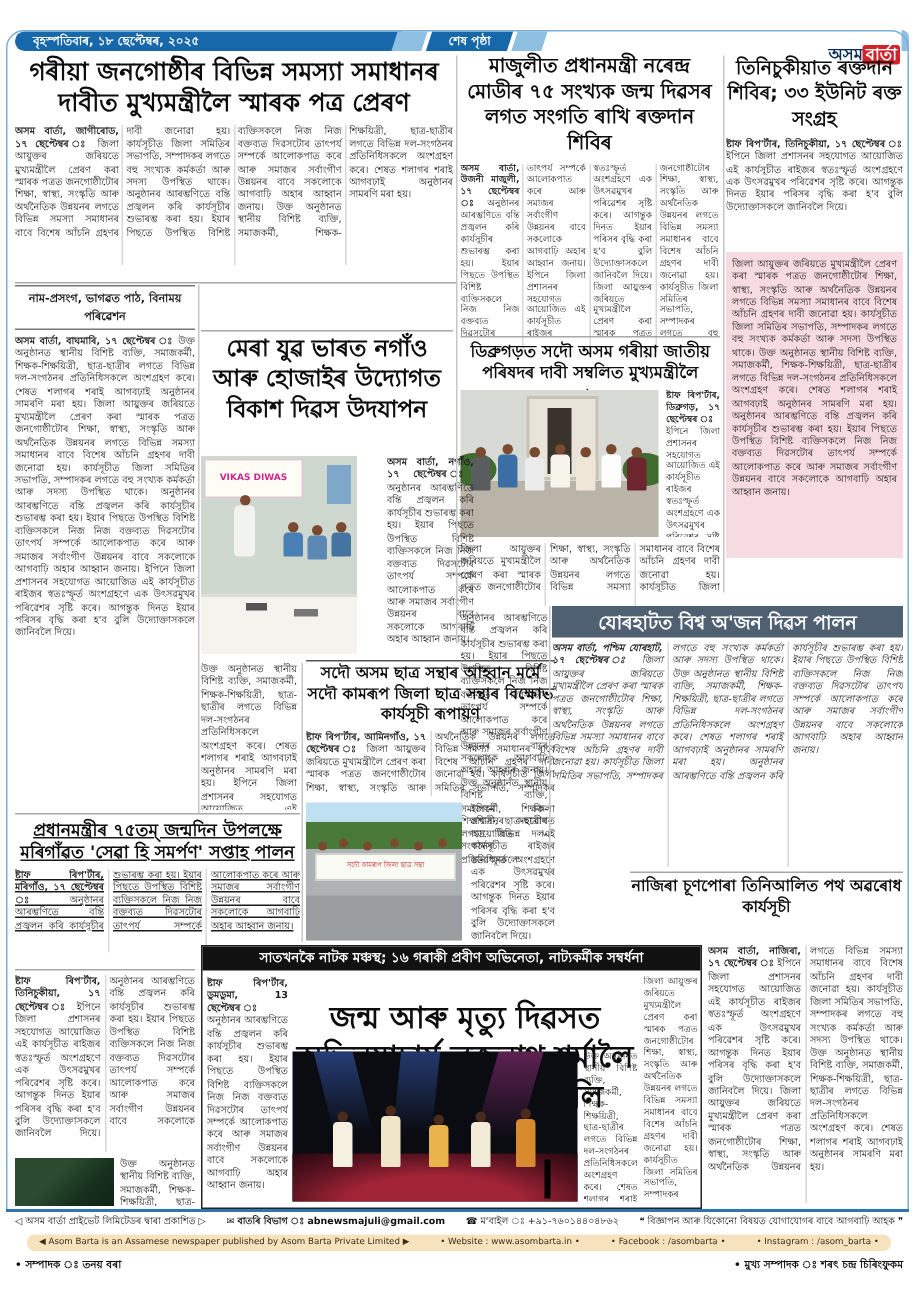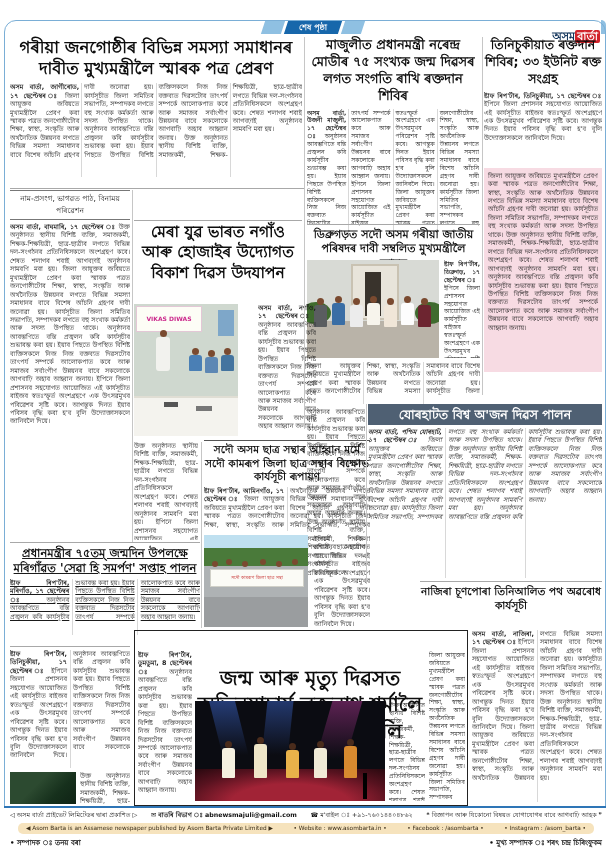--- a/index.html
+++ b/index.html
@@ -24,21 +24,21 @@
   
   .hl{font-weight:bold;color:#0d0d0d;text-align:center;}
   .body{font-size:6.4px;line-height:1.32;text-align:justify;color:#1c1c1c;overflow:hidden;}
   .dl{font-weight:bold;}
   .c2{column-count:2;column-gap:6px;column-rule:1px solid #d8d8d8;}
   .c3{column-count:3;column-gap:6px;column-rule:1px solid #d8d8d8;}
   .c4{column-count:4;column-gap:5px;column-rule:1px solid #d8d8d8;}
   .bar{color:#fff;font-weight:bold;text-align:center;}
   .vline{width:1px;background:#c6c6c6;}
   .hline{height:1px;background:#a8a8a8;}
-  .kickbox{border-top:1px solid #777;border-bottom:1px solid #777;font-size:7.5px;font-weight:normal;
+  .kickbox{border-top:1px solid #777;border-bottom:1px solid #777;font-size:7.5px;font-weight:bold;
            text-align:center;padding:2px 0;}
   .pink{background:#f7dbe3;}
   
   .photo{overflow:hidden;position:absolute;}
   .fig{position:absolute;}
   .head{position:absolute;width:7px;height:7px;border-radius:50%;background:#7a4a30;}
   .torso{position:absolute;width:13px;height:22px;border-radius:3px 3px 1px 1px;}
   
   .f-row1{left:10px;top:810px;width:592px;height:10px;display:flex;justify-content:space-between;
           font-size:6.3px;line-height:10px;color:#111;}
@@ -46,20 +46,21 @@
           display:flex;justify-content:space-between;font-size:5.8px;line-height:11px;color:#3a2d18;
           padding:0 8px;box-sizing:border-box;}
   .f-row3{left:10px;top:838px;width:592px;height:10px;display:flex;justify-content:space-between;
           font-size:7px;font-weight:bold;line-height:10px;color:#111;}
 </style>
 </head>
 <body>
 
 <div id="page">
 
+  <div class="abs date-cap">বৃহস্পতিবাৰ, ১৮ ছেপ্টেম্বৰ, ২০২৫</div>
   <div class="abs slant" style="left:263px"></div>
   <div class="abs page-label"><span>শেষ পৃষ্ঠা</span></div>
   <div class="abs slant" style="left:343px"></div>
   <div class="abs brand-cap"></div>
   <div class="abs brand">
     <span class="b1">অসম</span><span class="b2">বাৰ্তা</span>
   </div>
 
   <div class="abs" style="left:10px;top:37px;width:292px;height:150px;">
     <div class="hl" style="font-size:16.5px;line-height:1.28;">গৰীয়া জনগোষ্ঠীৰ বিভিন্ন সমস্যা সমাধানৰ দাবীত মুখ্যমন্ত্ৰীলৈ স্মাৰক পত্ৰ প্ৰেৰণ</div>
@@ -216,22 +217,23 @@
     <div class="hl" style="font-size:10.5px;line-height:1.35;">নাজিৰা চূণপোৰা তিনিআলিত পথ অৱৰোধ কাৰ্যসূচী</div>
   </div>
   <div class="body c2 abs" style="left:472px;top:630px;width:130px;height:172px;">
     <span class="dl">অসম বাৰ্তা, নাজিৰা, ১৭ ছেপ্টেম্বৰ ঃ</span>
     <span>ইপিনে জিলা প্ৰশাসনৰ সহযোগত আয়োজিত এই কাৰ্যসূচীত ৰাইজৰ স্বতঃস্ফূৰ্ত অংশগ্ৰহণে এক উৎসৱমুখৰ পৰিৱেশৰ সৃষ্টি কৰে। আগন্তুক দিনত ইয়াৰ পৰিসৰ বৃদ্ধি কৰা হ'ব বুলি উদ্যোক্তাসকলে জানিবলৈ দিয়ে।</span>
     <span>জিলা আয়ুক্তৰ জৰিয়তে মুখ্যমন্ত্ৰীলৈ প্ৰেৰণ কৰা স্মাৰক পত্ৰত জনগোষ্ঠীটোৰ শিক্ষা, স্বাস্থ্য, সংস্কৃতি আৰু অৰ্থনৈতিক উন্নয়নৰ লগতে বিভিন্ন সমস্যা সমাধানৰ বাবে বিশেষ আঁচনি গ্ৰহণৰ দাবী জনোৱা হয়। কাৰ্যসূচীত জিলা সমিতিৰ সভাপতি, সম্পাদকৰ লগতে বহু সংখ্যক কৰ্মকৰ্তা আৰু সদস্য উপস্থিত থাকে।</span>
     <span>উক্ত অনুষ্ঠানত স্থানীয় বিশিষ্ট ব্যক্তি, সমাজকৰ্মী, শিক্ষক-শিক্ষয়িত্ৰী, ছাত্ৰ-ছাত্ৰীৰ লগতে বিভিন্ন দল-সংগঠনৰ প্ৰতিনিধিসকলে অংশগ্ৰহণ কৰে। শেষত শলাগৰ শৰাই আগবঢ়াই অনুষ্ঠানৰ সামৰণি মৰা হয়।</span>
   </div>
 
   <div class="abs" style="left:134px;top:630px;width:334px;height:176px;border:1px solid #222;box-sizing:border-box;">
+    <div class="bar" style="height:16px;line-height:16px;background:#111;font-size:9px;">সাতখনকৈ নাটক মঞ্চস্থ; ১৬ গৰাকী প্ৰবীণ অভিনেতা, নাট্যকৰ্মীক সম্বৰ্ধনা</div>
     <div class="body" style="position:absolute;left:3px;top:20px;width:54px;height:150px;">
-      <span class="dl">ষ্টাফ ৰিপ'ৰ্টাৰ, ডুমডুমা, 8 ছেপ্টেম্বৰ ঃ</span>
+      <span class="dl">ষ্টাফ ৰিপ'ৰ্টাৰ, ডুমডুমা, 13 ছেপ্টেম্বৰ ঃ</span>
       <span>অনুষ্ঠানৰ আৰম্ভণিতে বন্তি প্ৰজ্বলন কৰি কাৰ্যসূচীৰ শুভাৰম্ভ কৰা হয়। ইয়াৰ পিছতে উপস্থিত বিশিষ্ট ব্যক্তিসকলে নিজ নিজ বক্তব্যত দিৱসটোৰ তাৎপৰ্য সম্পৰ্কে আলোকপাত কৰে আৰু সমাজৰ সৰ্বাংগীণ উন্নয়নৰ বাবে সকলোকে আগবাঢ়ি অহাৰ আহ্বান জনায়।</span>
     </div>
     <div class="hl" style="position:absolute;left:60px;top:34px;width:230px;font-size:20px;line-height:1.32;">জন্ম আৰু মৃত্যু দিৱসত অভিনয়াচাৰ্য ব্ৰজনাথ শৰ্মালৈ ডুমডুমাবাসীৰ শ্ৰদ্ধাঞ্জলি</div>
     <div class="photo" style="left:60px;top:70px;width:190px;height:100px;background:#0b0c12;">
       <div class="fig" style="left:20px;top:-6px;width:26px;height:60px;background:linear-gradient(rgba(64,110,220,0.55),rgba(64,110,220,0));transform:skewX(14deg);"></div>
       <div class="fig" style="left:70px;top:-6px;width:26px;height:60px;background:linear-gradient(rgba(64,110,220,0.5),rgba(64,110,220,0));transform:skewX(-6deg);"></div>
       <div class="fig" style="left:130px;top:-6px;width:30px;height:64px;background:linear-gradient(rgba(190,60,160,0.5),rgba(190,60,160,0));transform:skewX(-16deg);"></div>
       <div class="fig" style="left:-10px;top:68px;width:210px;height:34px;background:radial-gradient(ellipse at 50% 100%,#a12336 0 40%,#57121f 70%,#20070c 100%);"></div>
       <div class="head" style="left:30px;top:40px;background:#4a2c1c;"></div>
         <div class="torso" style="left:27px;top:47px;height:30px;background:#f5f0e0;"></div>

